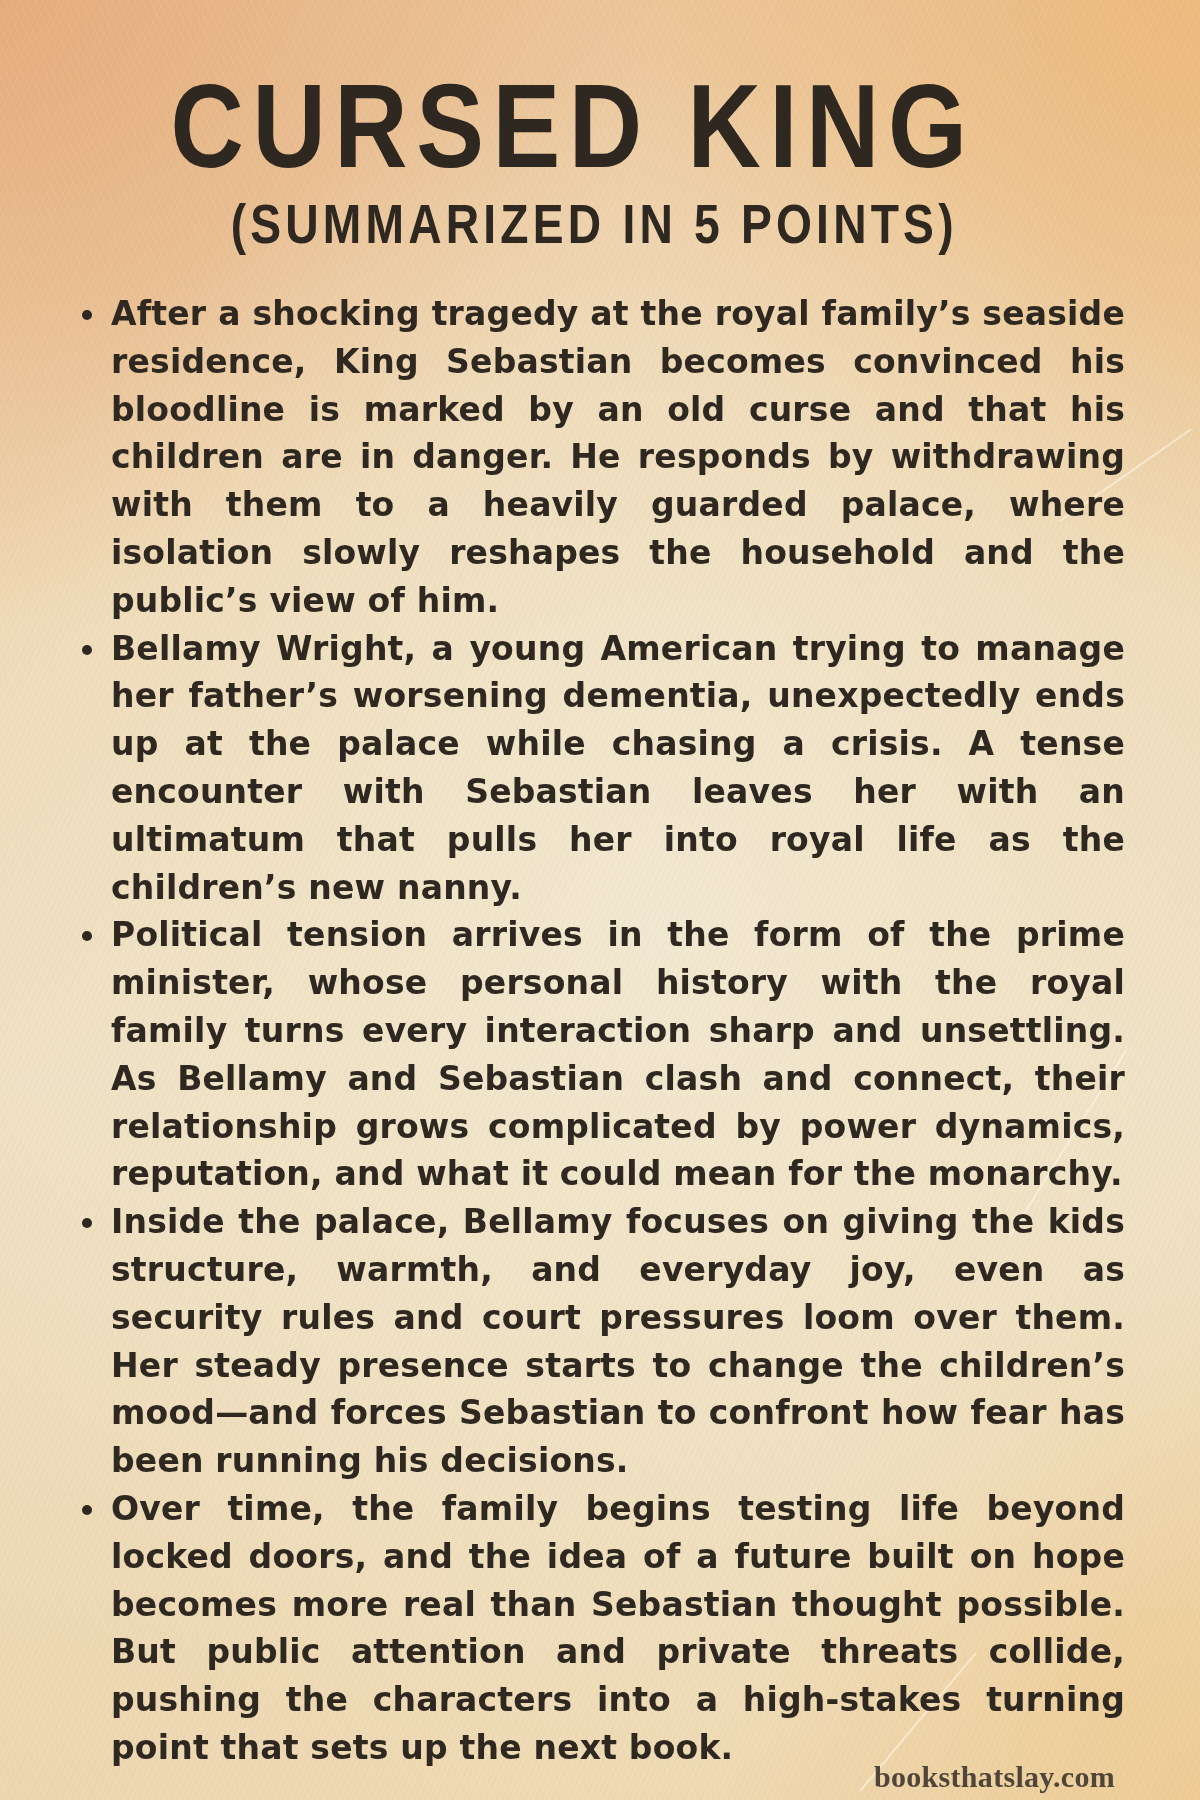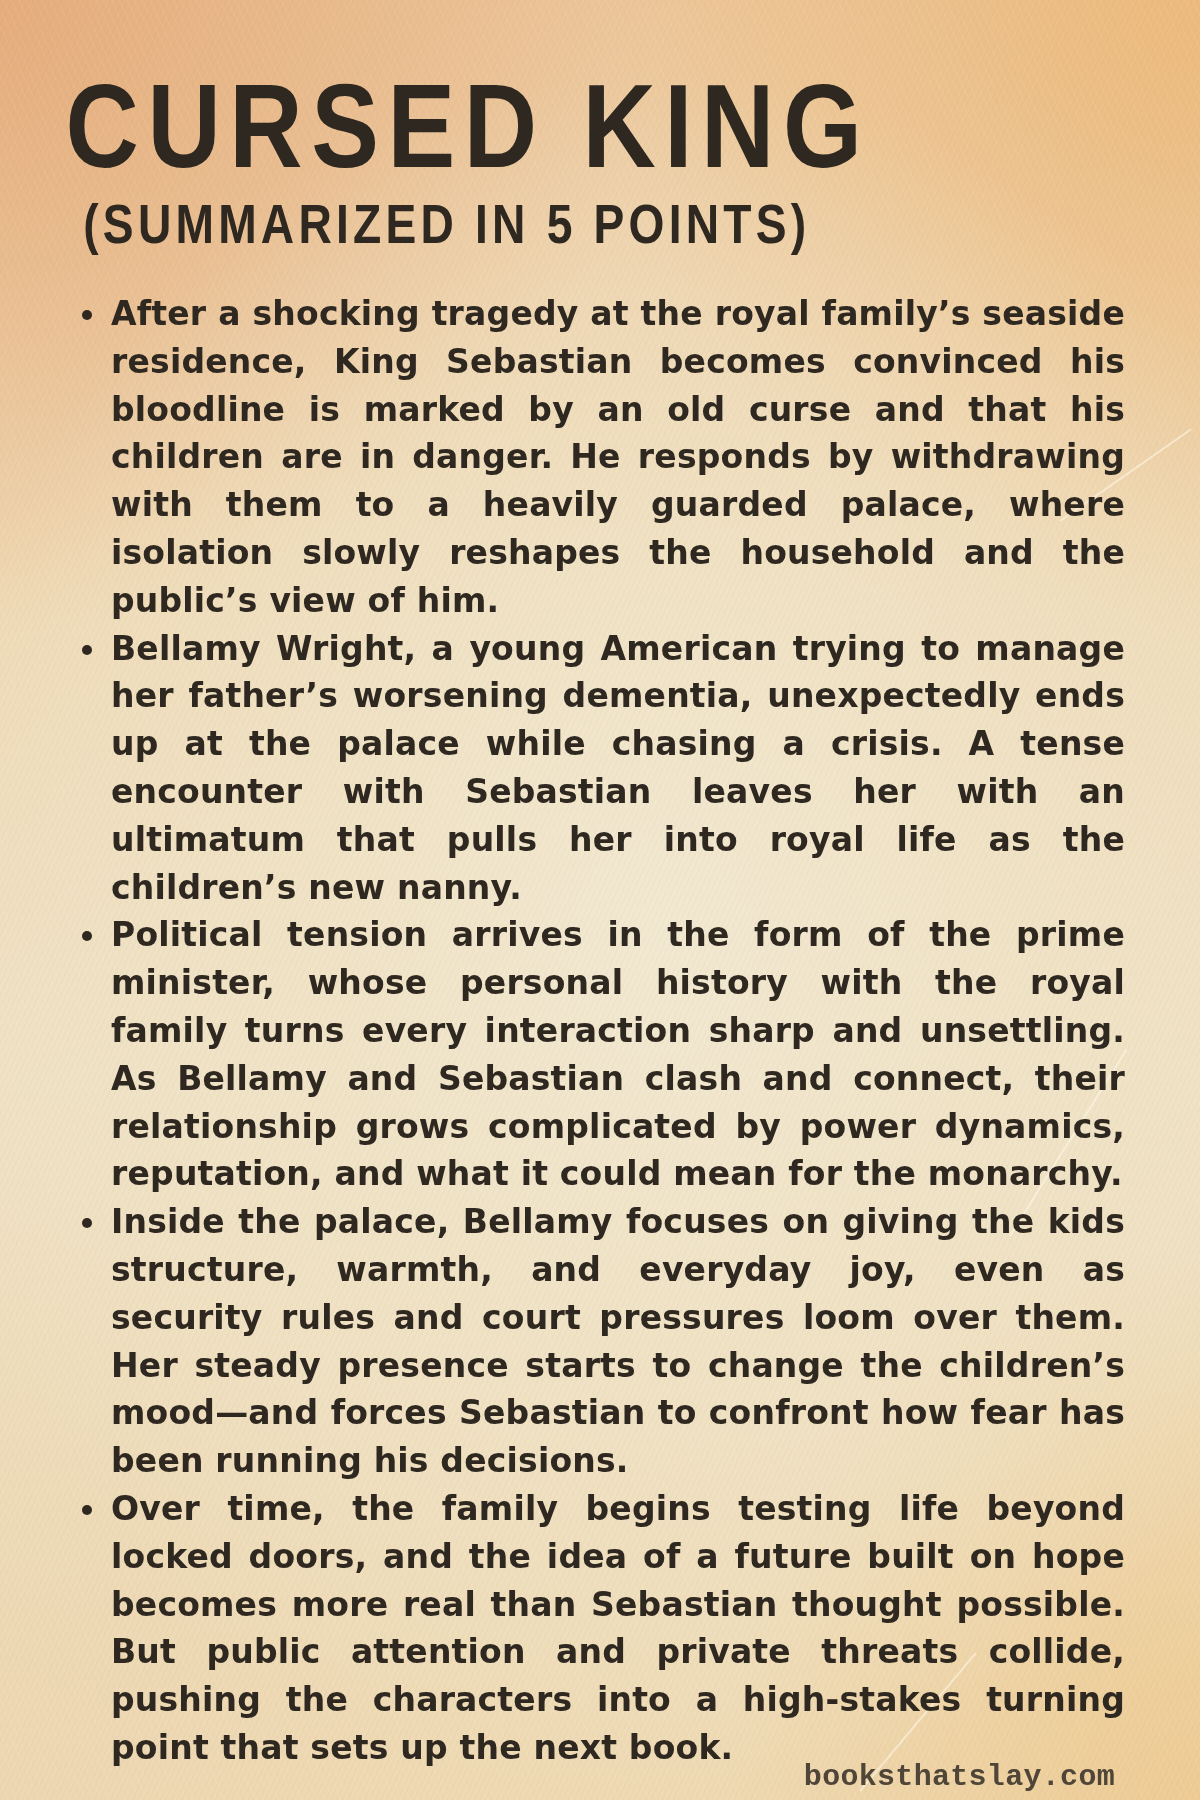--- a/index.html
+++ b/index.html
@@ -37,21 +37,21 @@
     }
     .crease.c1 { left: 1060px; top: 520px; width: 160px; transform: rotate(-35deg); transform-origin: left; }
     .crease.c2 { left: 1010px; top: 1235px; width: 220px; transform: rotate(-58deg); transform-origin: left; }
     .crease.c3 { left: 860px; top: 1790px; width: 180px; transform: rotate(-50deg); transform-origin: left; }
 
     .header {
       position: absolute;
       left: 0;
       top: 62px;
       width: 1041px;
-      text-align: left;
+      text-align: right;
     }
     .title {
       display: inline-block;
       font-family: "Liberation Sans", sans-serif;
       font-weight: bold;
       font-size: 118px;
       line-height: 128px;
       letter-spacing: 10px;
       transform: scaleX(0.86);
       transform-origin: center;
@@ -99,21 +99,21 @@
       width: 10px;
       height: 10px;
       border-radius: 50%;
       background: #2e2820;
     }
 
     .watermark {
       position: absolute;
       right: 85px;
       bottom: 6px;
-      font-family: Liberation Mono, monospace;
+      font-family: Liberation Serif, serif;
       font-weight: bold;
       font-size: 30px;
       letter-spacing: 0.3px;
       color: #4f4538;
     }
   </style>
 </head>
 <body>
 
 <div class="texture"></div>

